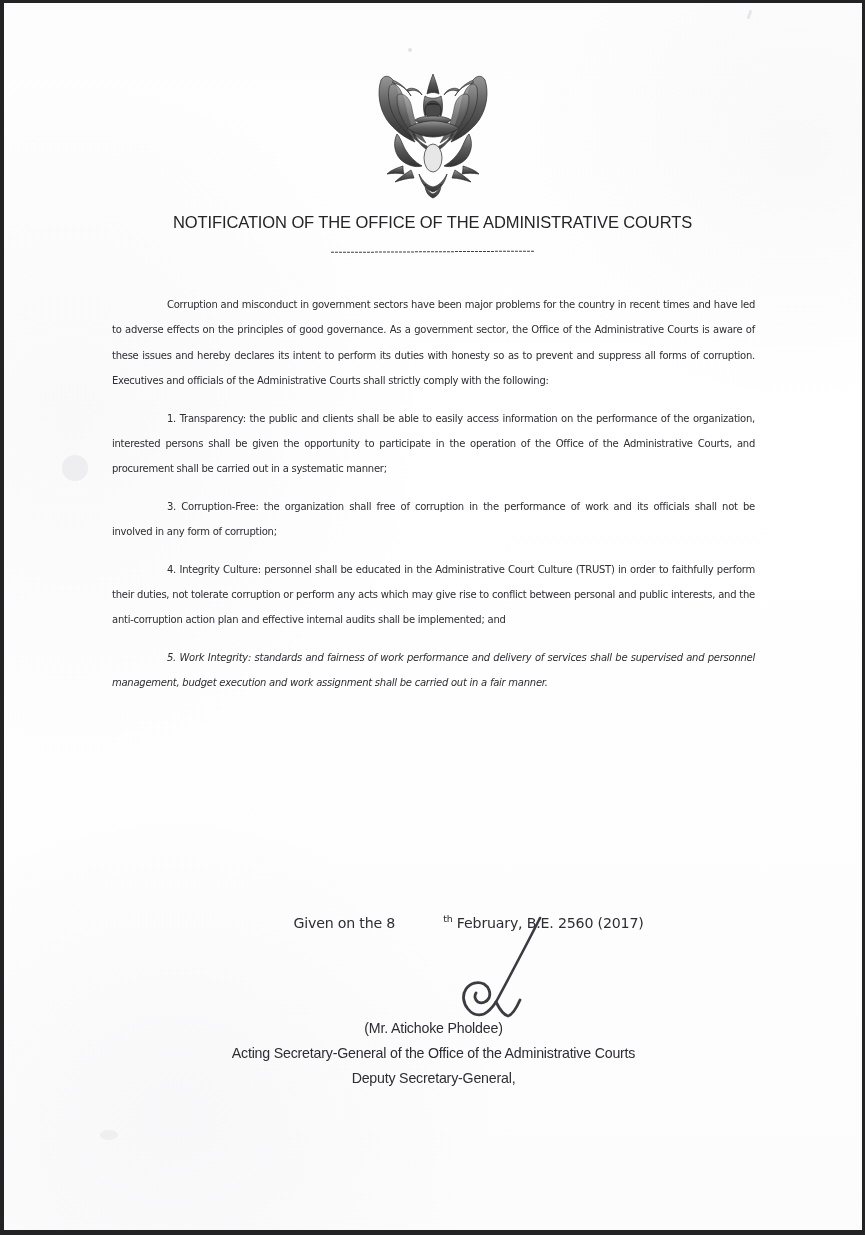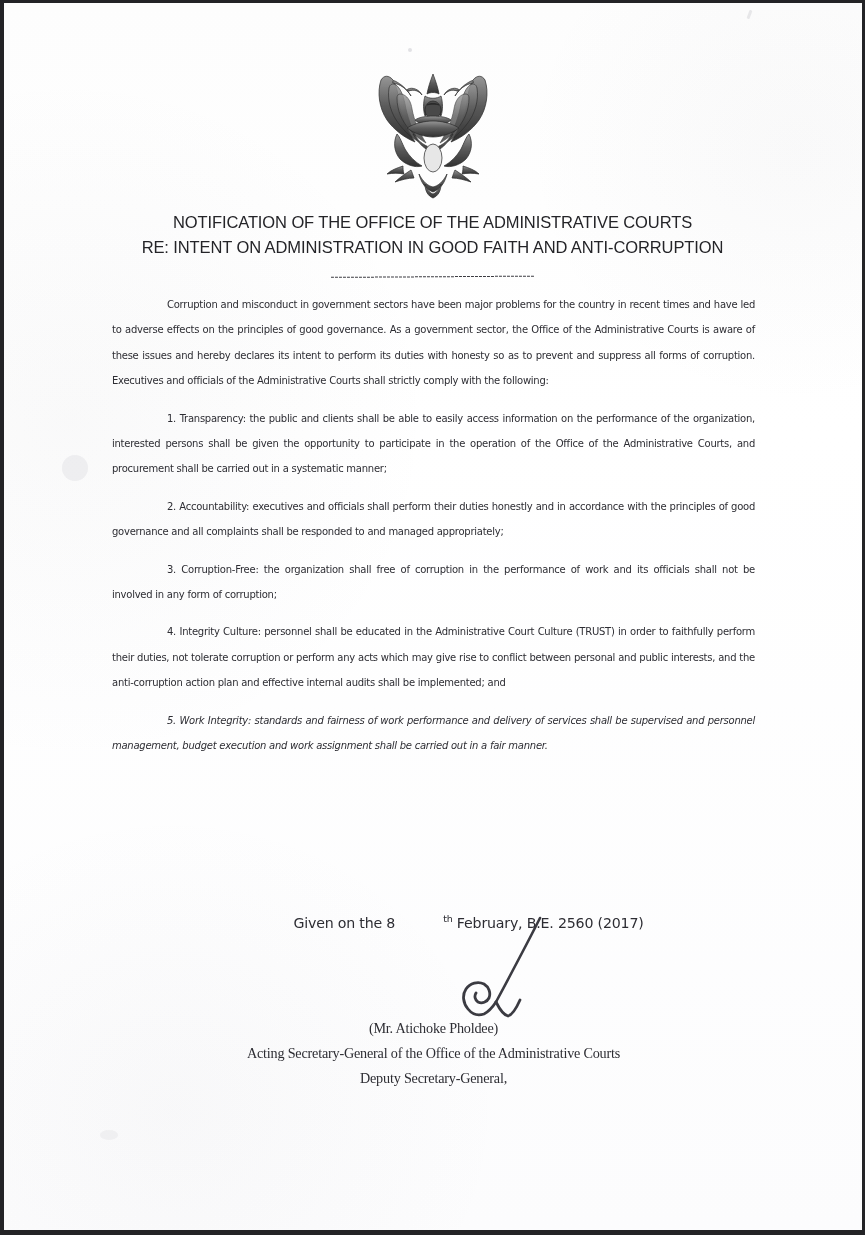--- a/index.html
+++ b/index.html
@@ -138,21 +138,21 @@
     z-index: 3;
   }
 
   
   .sig-block {
     position: absolute;
     left: 112px;
     top: 1016px;
     width: 643px;
     text-align: center;
-    font-family: Liberation Serif, serif;
+    font-family: Liberation Sans, sans-serif;
     font-size: 14.2px;
     line-height: 25px;
     letter-spacing: -0.2px;
     color: #2d2d33;
   }
 
   
   .speck {
     position: absolute;
     background: #b9b9c0;
@@ -225,28 +225,26 @@
           <path d="M88 112 C94 116 100 120 104 124 C98 122 91 120 85 120 C86 117 87 114 88 112 Z"></path>
 
           <path d="M52 116 C54 124 58 131 66 134 C74 131 78 124 80 116 C76 124 71 128 66 129 C61 128 56 124 52 116 Z"></path>
           <path d="M58 126 C58 133 61 138 66 140 C71 138 74 133 74 126 C72 132 69 135 66 136 C63 135 60 132 58 126 Z"></path>
         </g>
       </svg>
     </div>
 
     <div class="title-block">
       <div class="title-line">NOTIFICATION OF THE OFFICE OF THE ADMINISTRATIVE COURTS</div>
-      <div class="title-line">RE: INTENT ON ADMINISTRATION IN GOOD FAITH AND ANTI-CORRUPTION</div>
       <div class="rule-dashes">---------------------------------------------------</div>
     </div>
 
     <div class="body-block">
       <p class="para">Corruption and misconduct in government sectors have been major problems for the country in recent times and have led to adverse effects on the principles of good governance. As a government sector, the Office of the Administrative Courts is aware of these issues and hereby declares its intent to perform its duties with honesty so as to prevent and suppress all forms of corruption. Executives and officials of the Administrative Courts shall strictly comply with the following:</p>
       <p class="para">1. Transparency: the public and clients shall be able to easily access information on the performance of the organization, interested persons shall be given the opportunity to participate in the operation of the Office of the Administrative Courts, and procurement shall be carried out in a systematic manner;</p>
-      <p class="para">2. Accountability: executives and officials shall perform their duties honestly and in accordance with the principles of good governance and all complaints shall be responded to and managed appropriately;</p>
       <p class="para">3. Corruption-Free: the organization shall free of corruption in the performance of work and its officials shall not be involved in any form of corruption;</p>
       <p class="para">4. Integrity Culture: personnel shall be educated in the Administrative Court Culture (TRUST) in order to faithfully perform their duties, not tolerate corruption or perform any acts which may give rise to conflict between personal and public interests, and the anti-corruption action plan and effective internal audits shall be implemented; and</p>
       <p class="para">5. Work Integrity: standards and fairness of work performance and delivery of services shall be supervised and personnel management, budget execution and work assignment shall be carried out in a fair manner.</p>
     </div>
 
     <div class="date-line"><span>Given on the 8</span><sup>th</sup><span> February, B.E. 2560 (2017)</span></div>
 
     <svg class="signature" viewBox="0 0 190 110" aria-hidden="true">
       <g fill="none" stroke="#3b3b42" stroke-linecap="round" stroke-linejoin="round">
         <path d="M108 2 C96 26 80 56 64 86" stroke-width="2.6"></path>

